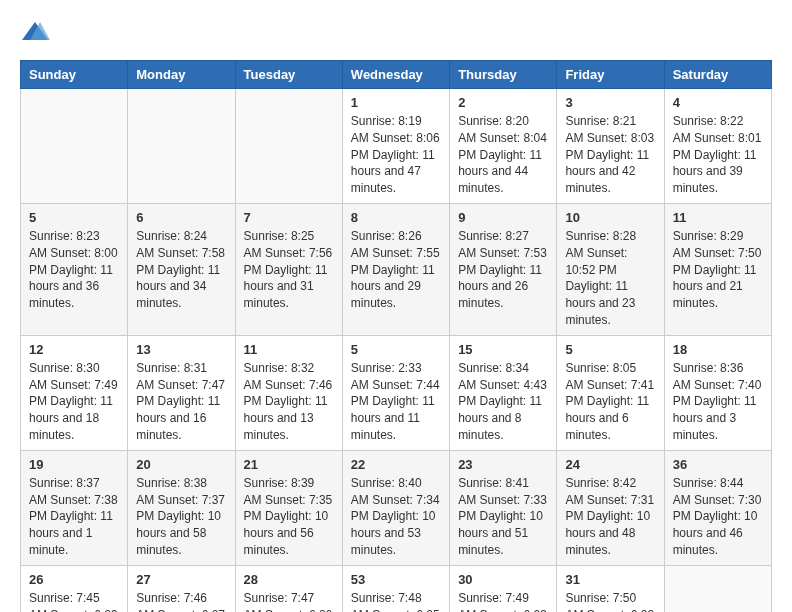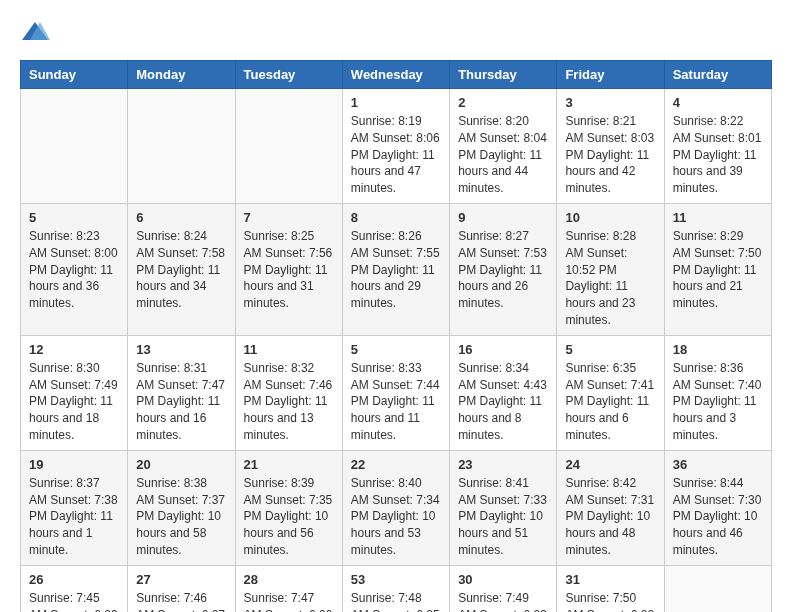--- a/index.html
+++ b/index.html
@@ -202,33 +202,33 @@
 Daylight: 11 hours and 16 minutes.</div>
         </td>
         <td>
           <span class="day-number">11</span>
           <div class="day-info">Sunrise: 8:32 AM
 Sunset: 7:46 PM
 Daylight: 11 hours and 13 minutes.</div>
         </td>
         <td>
           <span class="day-number">5</span>
-          <div class="day-info">Sunrise: 8:33 AM
+          <div class="day-info">Sunrise: 2:33 AM
 Sunset: 7:44 PM
 Daylight: 11 hours and 11 minutes.</div>
         </td>
         <td>
-          <span class="day-number">16</span>
+          <span class="day-number">15</span>
           <div class="day-info">Sunrise: 8:34 AM
 Sunset: 4:43 PM
 Daylight: 11 hours and 8 minutes.</div>
         </td>
         <td>
           <span class="day-number">5</span>
-          <div class="day-info">Sunrise: 6:35 AM
+          <div class="day-info">Sunrise: 8:05 AM
 Sunset: 7:41 PM
 Daylight: 11 hours and 6 minutes.</div>
         </td>
         <td>
           <span class="day-number">18</span>
           <div class="day-info">Sunrise: 8:36 AM
 Sunset: 7:40 PM
 Daylight: 11 hours and 3 minutes.</div>
         </td>
       </tr>

